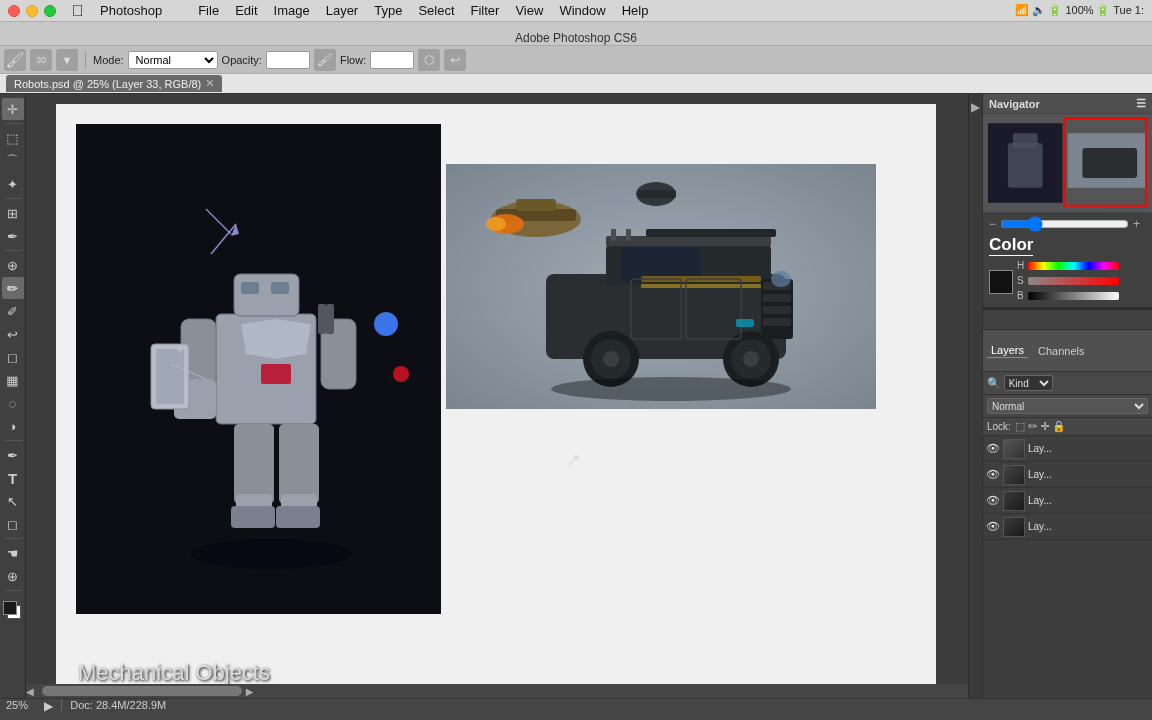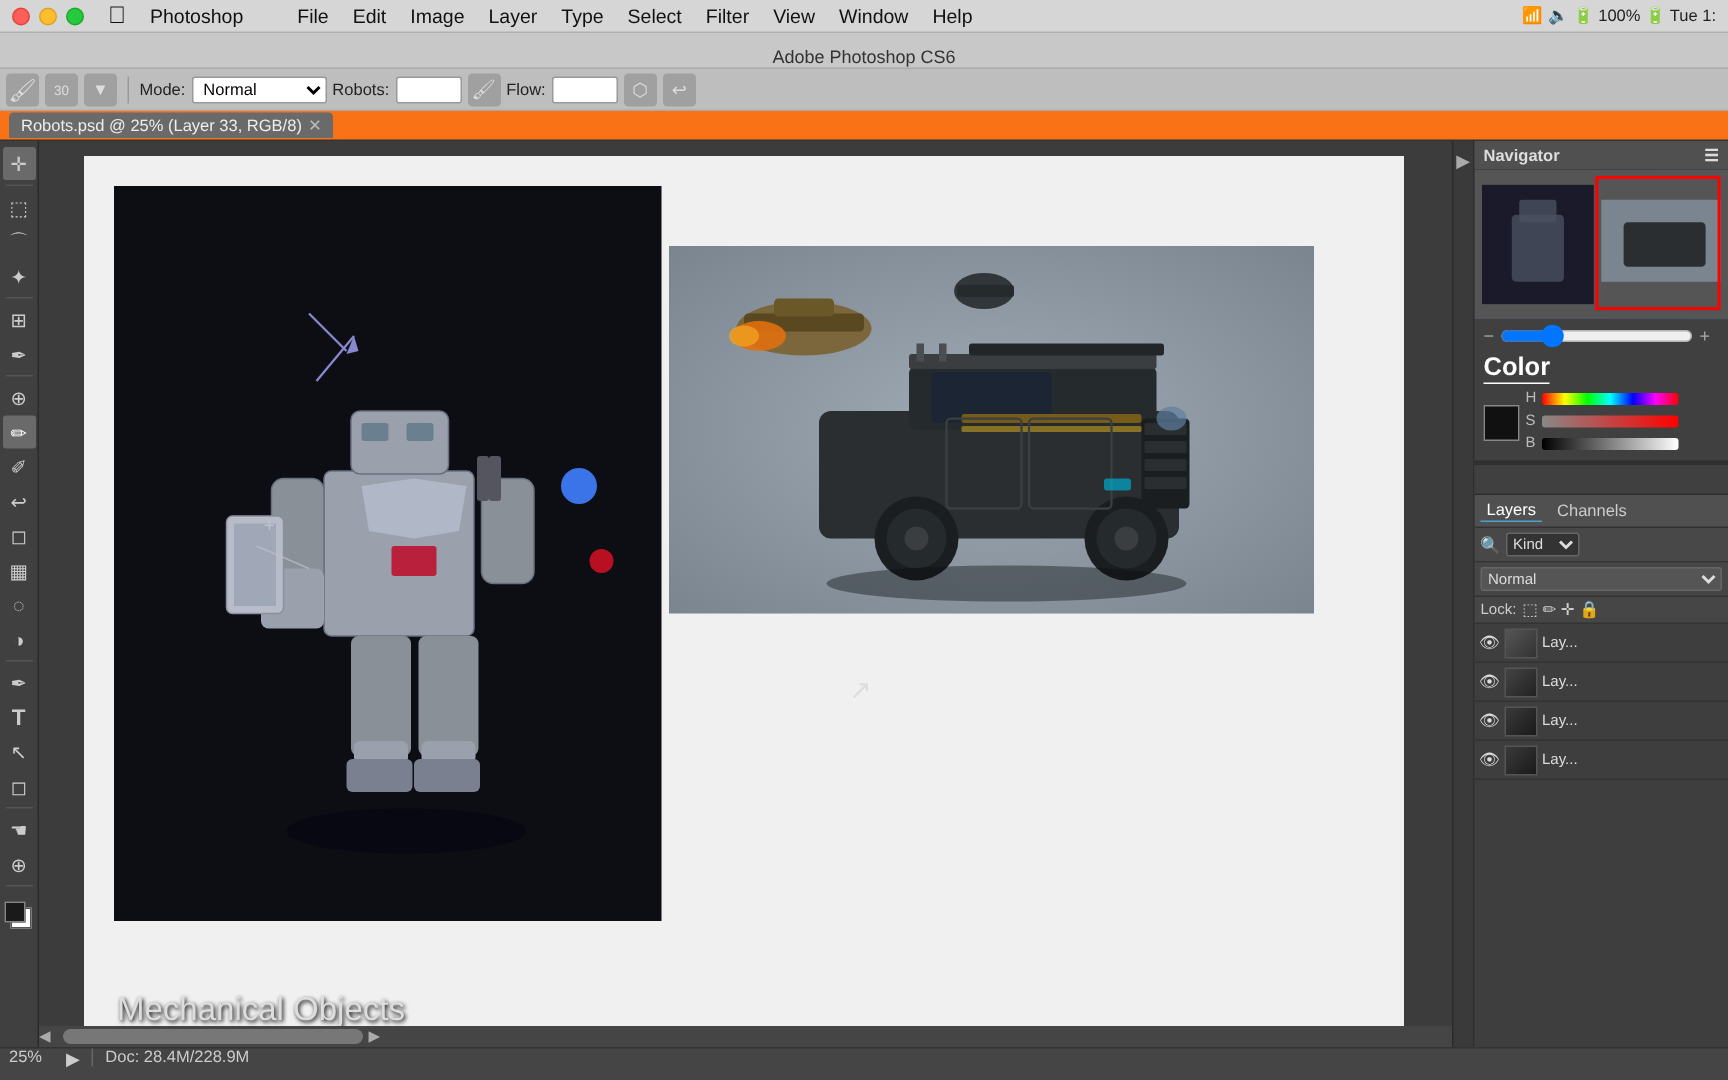--- a/index.html
+++ b/index.html
@@ -36,21 +36,21 @@
       border-bottom: 1px solid #aaa;
     }
     #optionsbar .tool-icon { width: 22px; height: 22px; background: #a0a0a0; border-radius: 3px; display: flex; align-items: center; justify-content: center; font-size: 14px; cursor: pointer; }
     #optionsbar .sep { width: 1px; height: 18px; background: #999; margin: 0 3px; }
     #optionsbar label { font-size: 11px; color: #222; }
     #optionsbar select, #optionsbar input { height: 18px; font-size: 11px; background: white; border: 1px solid #999; border-radius: 2px; padding: 0 3px; }
     #optionsbar .num-input { width: 44px; }
 
     
     #doctab {
-      height: 20px; background: #f97316; display: flex; align-items: center;
+      height: 20px; background: #e5e5e5; display: flex; align-items: center;
       padding: 0 6px; gap: 4px; border-bottom: 1px solid #333;
     }
     #doctab .tab { background: #6a6a6a; border-radius: 3px 3px 0 0; padding: 2px 8px; font-size: 11px; color: #eee; display: flex; align-items: center; gap: 4px; }
     #doctab .tab .close-x { cursor: pointer; color: #bbb; }
 
     
     #main-layout { display: flex; width: 100%; height: calc(720px - 22px - 24px - 28px - 20px - 22px); }
 
     
     #toolbox {
@@ -121,21 +121,21 @@
     #color-header .active-tab { color: white; border-bottom: 1px solid white; }
     #color-row { display: flex; align-items: center; gap: 4px; }
     #color-swatch-main { width: 24px; height: 24px; background: #111; border: 1px solid #888; }
     .color-slider-row { display: flex; align-items: center; gap: 3px; margin-bottom: 2px; }
     .cs-label { width: 8px; font-size: 10px; color: #bbb; }
     .cs-bar { flex: 1; height: 8px; border-radius: 2px; }
     .cs-val { width: 24px; font-size: 10px; color: #ccc; text-align: right; }
 
     
     #layers-panel { flex: 1; display: flex; flex-direction: column; overflow: hidden; }
-    #layers-header { display: flex; align-items: center; background: #505050; padding: 3px 4px; gap: 6px; border-bottom: 1px solid #333; }
+    #layers-header { display: flex; align-items: center; background: #505050; padding: 13px 4px; gap: 6px; border-bottom: 1px solid #333; }
     .panel-tab { font-size: 11px; color: #ccc; cursor: pointer; padding: 1px 4px; }
     .panel-tab.active { color: white; border-bottom: 1px solid #4a9fd4; }
     #layers-search { display: flex; align-items: center; padding: 3px 4px; gap: 3px; background: #484848; border-bottom: 1px solid #333; }
     #layer-mode-row { display: flex; align-items: center; padding: 3px 4px; gap: 3px; background: #464646; border-bottom: 1px solid #333; }
     #layer-mode-row select { flex: 1; height: 16px; font-size: 10px; background: #555; border: 1px solid #666; border-radius: 2px; color: #ddd; }
     #layer-lock-row { display: flex; align-items: center; padding: 2px 4px; gap: 4px; background: #464646; border-bottom: 1px solid #333; font-size: 10px; color: #ccc; }
     .lock-icons { display: flex; gap: 3px; }
     .lock-icon { font-size: 11px; cursor: pointer; }
 
     #layers-list { flex: 1; overflow-y: auto; background: #3e3e3e; }
@@ -199,21 +199,21 @@
     <span style="font-size:9px;color:#ddd;">30</span>
   </div>
   <div class="tool-icon" style="font-size:11px;">▼</div>
   <div class="sep"></div>
   <label>Mode:</label>
   <select style="width:90px;">
     <option>Normal</option>
     <option>Multiply</option>
     <option>Screen</option>
   </select>
-  <label>Robots:</label>
+  <label>Opacity:</label>
   <input type="text" class="num-input" style="width: 44px;">
   <div class="tool-icon" style="font-size:13px;">🖌</div>
   <label>Flow:</label>
   <input type="text" class="num-input" style="width: 44px;">
   <div class="tool-icon" style="font-size:12px;">⬡</div>
   <div class="tool-icon" style="font-size:12px;">↩</div>
 </div>
 
 <div id="doctab">
   <div class="tab">

